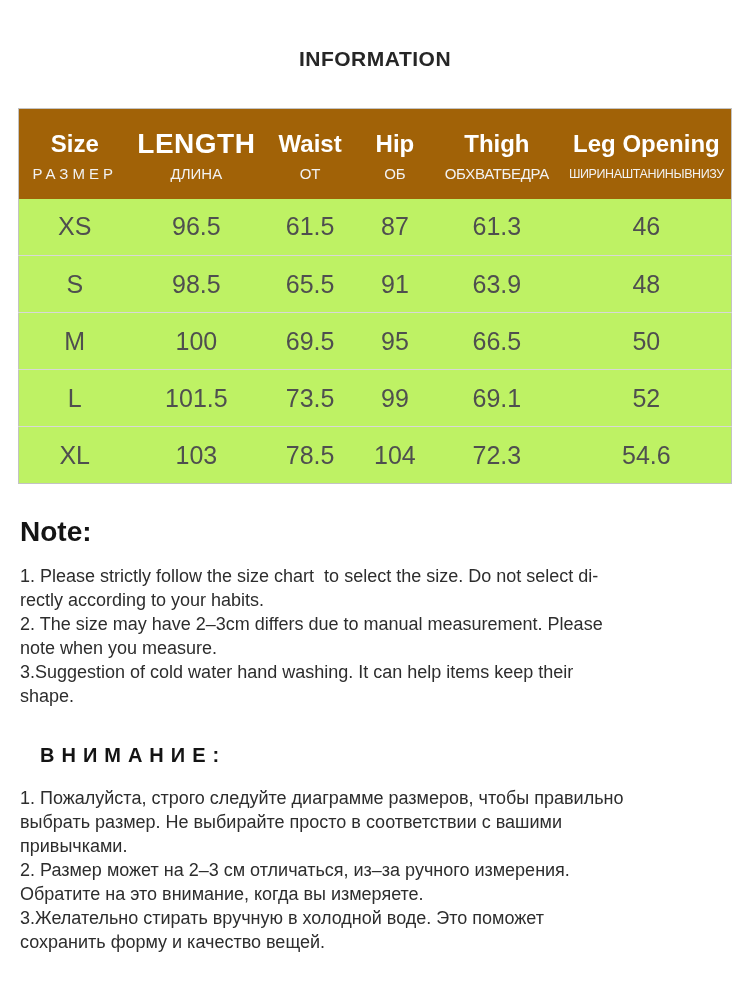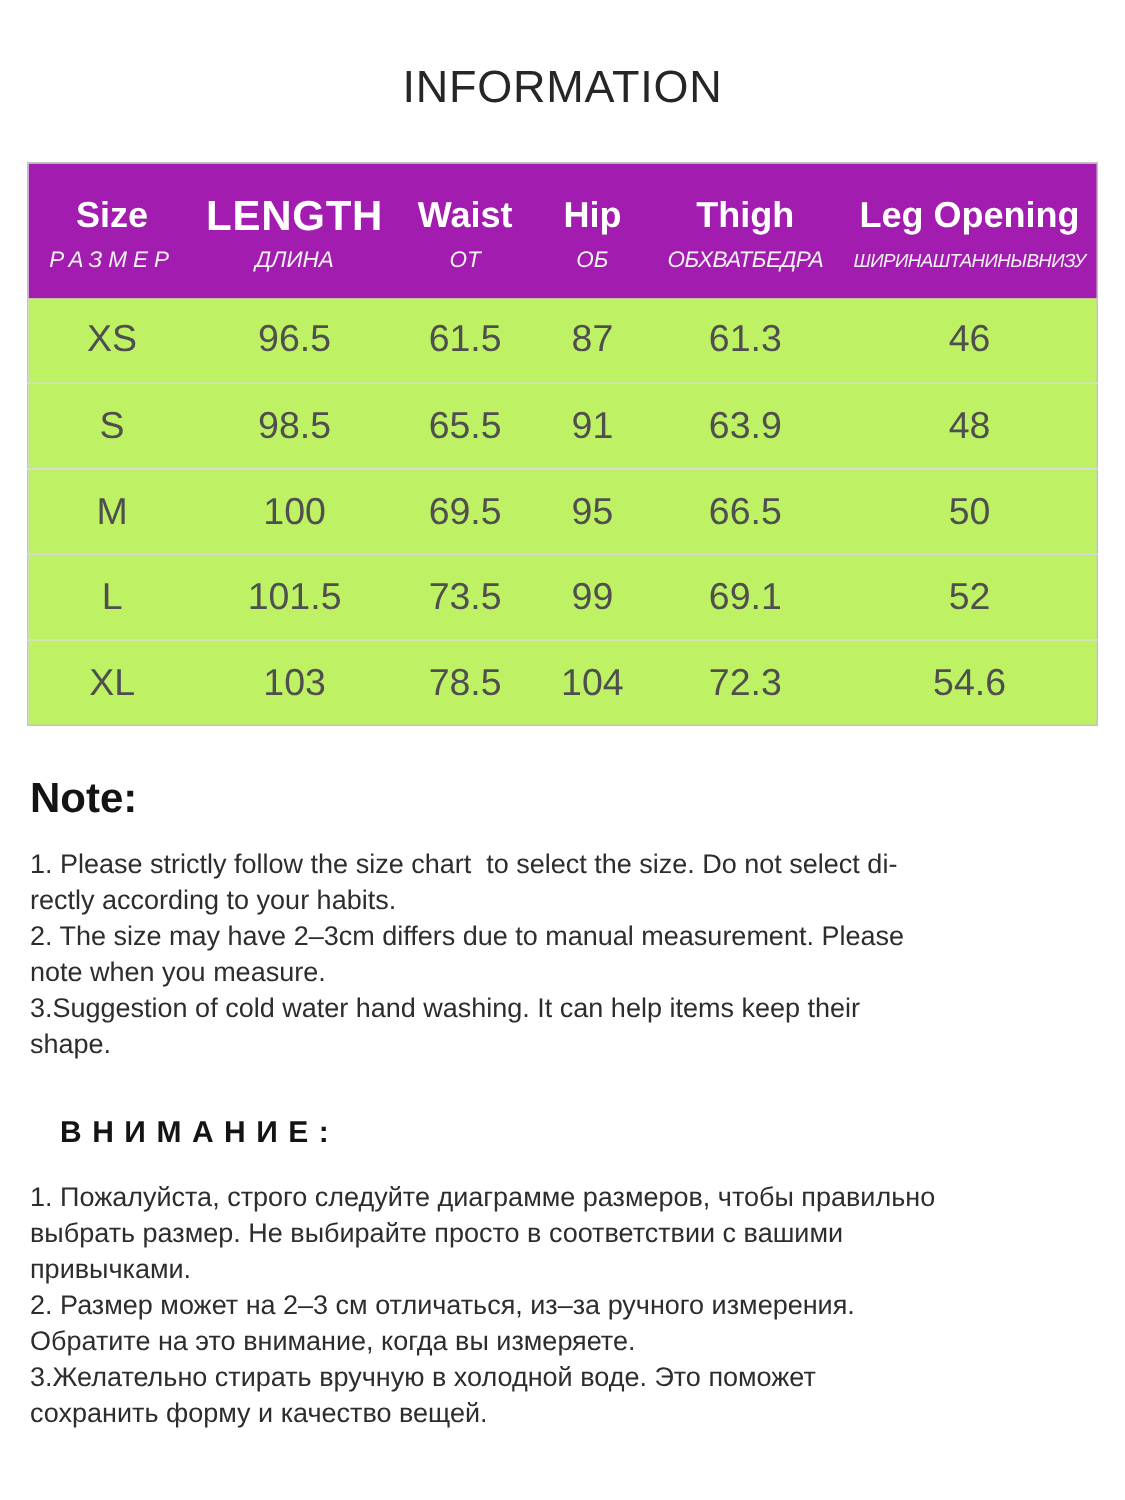--- a/index.html
+++ b/index.html
@@ -10,37 +10,37 @@
     font-family: "Liberation Sans", "DejaVu Sans", sans-serif;
     color: #2f2f2f;
     overflow: hidden;
   }
   .page { width: 750px; height: 1000px; position: relative; }
 
   
   .title {
     margin-top: 42px;
     text-align: center;
-    font-size: 30px;
+    font-size: 21px;
     line-height: 34px;
-    font-weight: 400;
+    font-weight: 700;
     letter-spacing: 0.5px;
     color: #262626;
   }
 
   
   table.size-table {
     width: 714px;
     margin: 32px 18px 0 18px;
     border-collapse: collapse;
     table-layout: fixed;
     border: 1px solid #c3c3c3;
   }
   thead th {
-    background: #a21caf;
+    background: #a16207;
     height: 90px;
     vertical-align: middle;
     text-align: center;
     font-weight: normal;
     padding: 0;
   }
   .col-0 { width: 15.7%; }
   .col-1 { width: 18.5%; }
   .col-2 { width: 13.4%; }
   .col-3 { width: 10.4%; }
@@ -56,21 +56,20 @@
   }
   .col-1 .th-en { font-size: 28px; letter-spacing: 0.5px; }
   .th-ru {
     color: #f2f2f2;
     font-size: 15px;
     font-weight: 400;
     line-height: 18px;
     margin-top: 7px;
     padding-bottom: 4px;
     white-space: nowrap;
-    font-style: italic;
   }
   .col-0 .th-ru { letter-spacing: 4px; }
   .col-4 .th-ru { word-spacing: -4px; letter-spacing: -0.3px; }
   .col-5 .th-ru { font-size: 12.5px; word-spacing: -3px; letter-spacing: -0.4px; }
 
   tbody td {
     height: 57px;
     text-align: center;
     vertical-align: middle;
     font-size: 25px;

